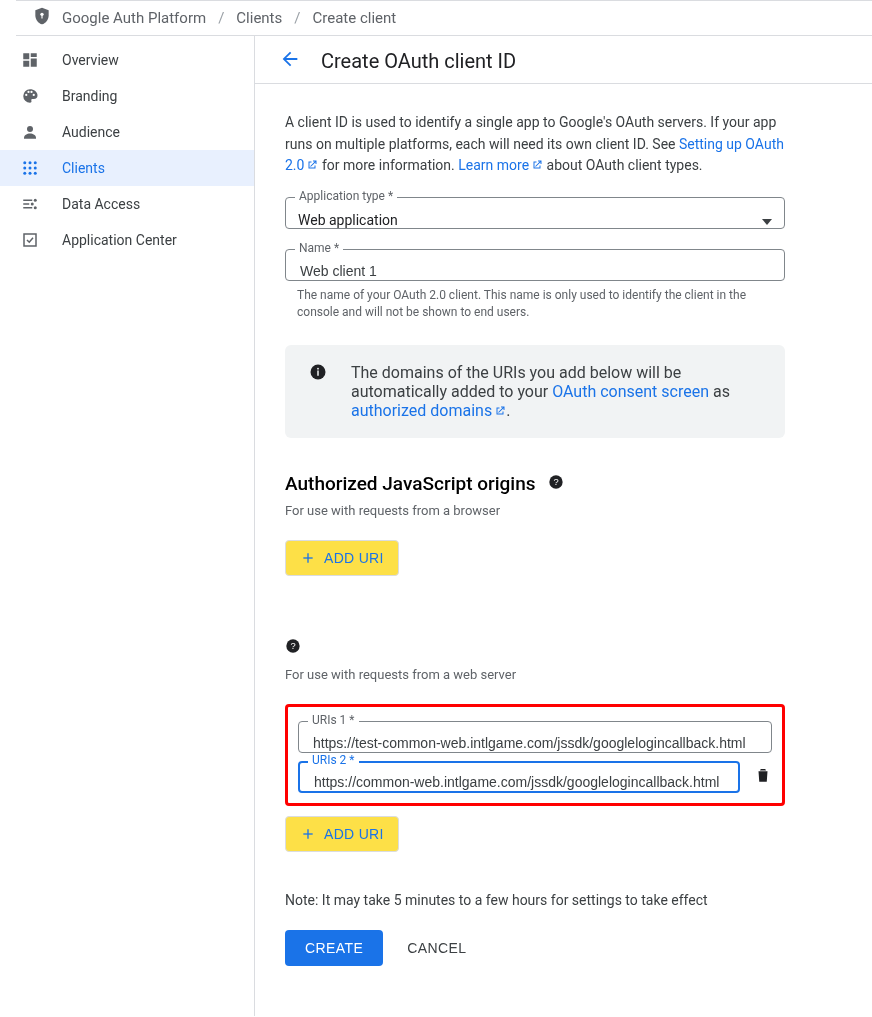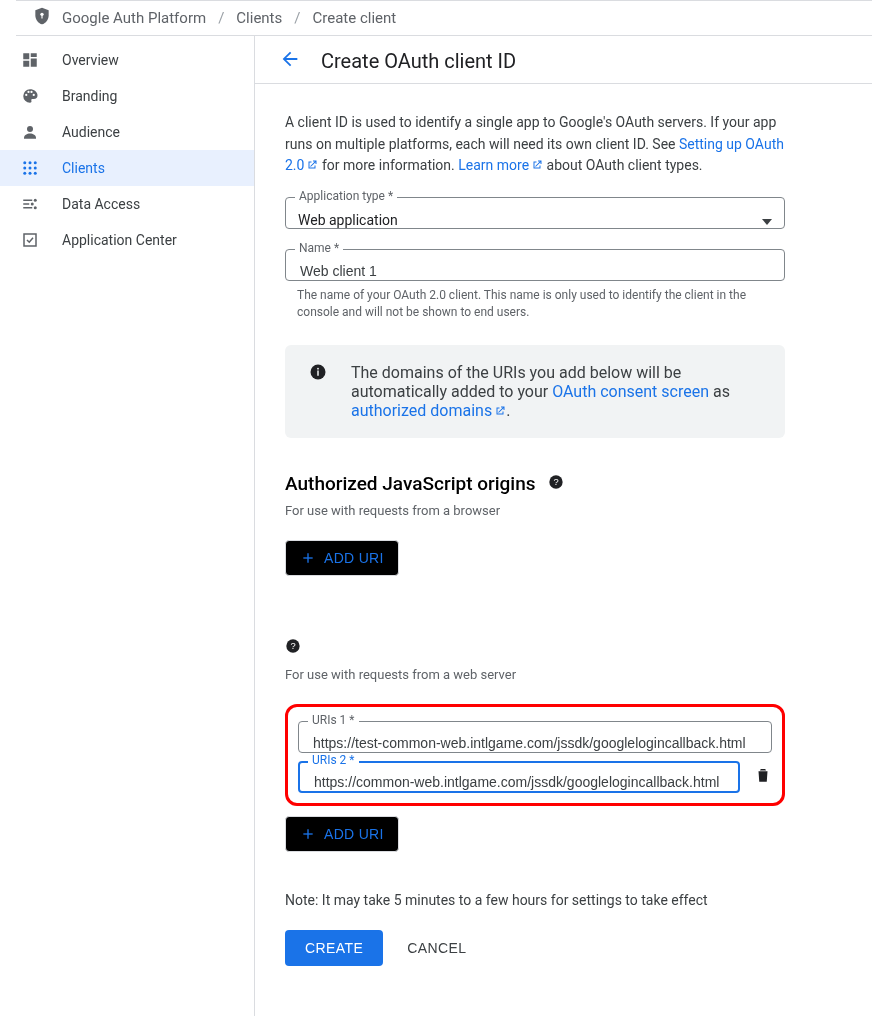--- a/index.html
+++ b/index.html
@@ -115,28 +115,28 @@
     font-size: 19px; font-weight: 500; color: #000000;
     margin: 12px 0 8px 0;
   }
   .help-icon svg { width: 16px; height: 16px; fill: #202124; }
   .subtext { font-size: 13px; color: #5f6368; margin: 8px 0 22px 0; }
   .add-btn {
     display: inline-flex; align-items: center; gap: 8px;
     border: 1px solid #dadce0; border-radius: 4px;
     height: 36px; padding: 0 14px;
     color: #1a73e8; font-weight: 500; font-size: 14px;
-    background: #000000; cursor: pointer;
+    background: #fde047; cursor: pointer;
     letter-spacing: 0.3px;
   }
   .add-btn svg { width: 16px; height: 16px; fill: #1a73e8; }
   .redirect-section { margin-top: 60px; }
   .redbox {
     border: 3px solid #ff0000;
-    border-radius: 12px;
+    border-radius: 4px;
     padding: 14px 10px 10px 10px;
     margin-bottom: 10px;
   }
   .uri-row { display: flex; align-items: center; gap: 14px; margin-bottom: 8px; }
   .uri-row .field-wrap { flex: 1; margin-bottom: 0; }
   .trash svg { width: 18px; height: 20px; fill: #202124; }
   .note { font-size: 14px; color: #3c4043; margin: 40px 0 22px 0; }
   .actions { display: flex; gap: 18px; align-items: center; }
   .btn-primary {
     background: #1a73e8; color: #fff; border: none; border-radius: 4px;

